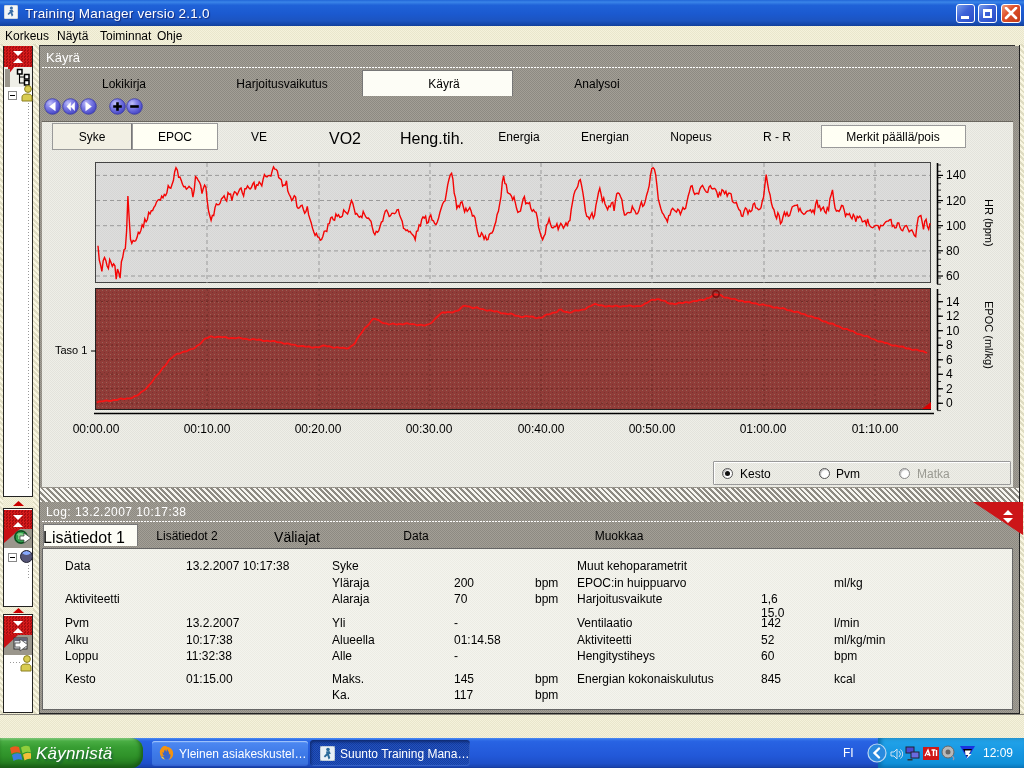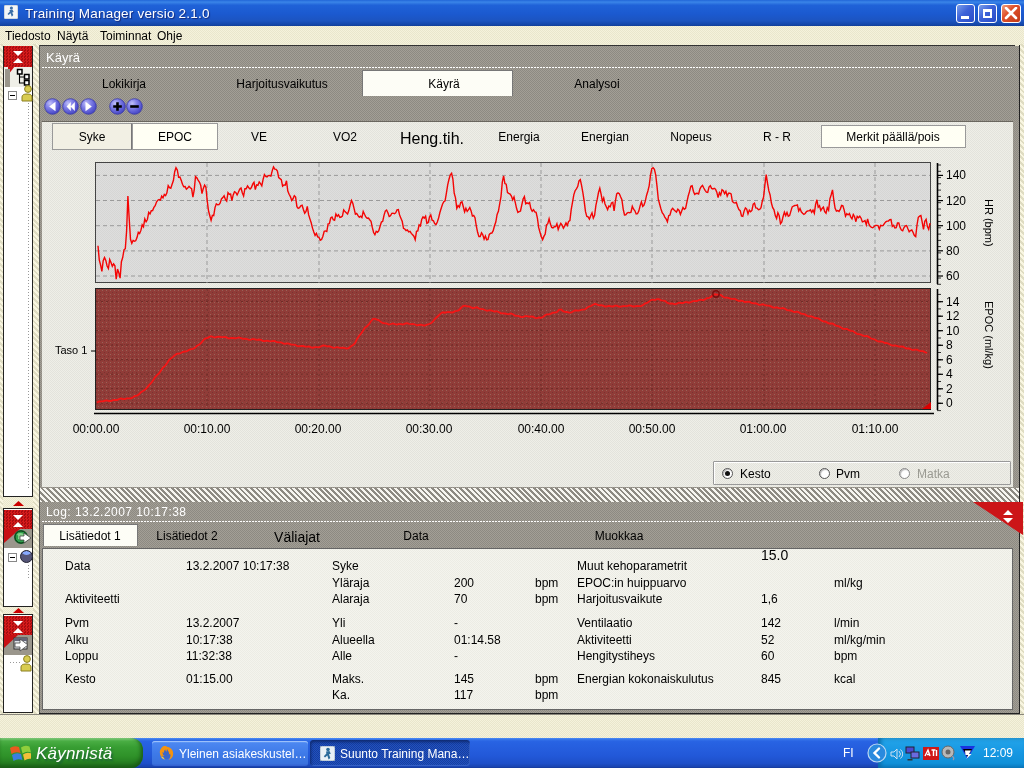--- a/index.html
+++ b/index.html
@@ -23,21 +23,21 @@
 <div class="txt b w" style="left:25px;top:6px;font-size:13.5px;text-shadow:1px 1px 1px #1038;letter-spacing:0.2px">Training Manager versio 2.1.0</div>
 <div class="a" style="left:956px;top:4px;width:19px;height:19px;border-radius:3px;border:1px solid #fff;background:linear-gradient(135deg,#7a9eea,#3d62d8 45%,#2a4cc8)"></div>
 <div class="a" style="left:961px;top:16px;width:8px;height:3px;background:#fff"></div>
 <div class="a" style="left:978px;top:4px;width:19px;height:19px;border-radius:3px;border:1px solid #fff;background:linear-gradient(135deg,#7a9eea,#3d62d8 45%,#2a4cc8)"></div>
 <div class="a" style="left:983px;top:9px;width:9px;height:9px;border:2px solid #fff;border-top-width:3px"></div>
 <div class="a" style="left:1001px;top:4px;width:20px;height:19px;border-radius:3px;border:1px solid #fff;background:linear-gradient(135deg,#f0a080,#e0502a 40%,#c03a18)"></div>
 <svg class="a" style="left:1004px;top:7px" width="14" height="13" viewBox="0 0 14 13">
     <path d="M2 1 L12 11 M12 1 L2 11" stroke="#fff" stroke-width="2.6" stroke-linecap="round"></path>
   </svg>
 <div class="a dith-beige" style="left:0;top:26px;width:1024px;height:18px"></div>
-<div class="txt" style="left:5px;top:29px;font-size:12px">Tiedosto</div>
+<div class="txt" style="left:5px;top:29px;font-size:12px">Korkeus</div>
 <div class="txt" style="left:57px;top:29px;font-size:12px">Näytä</div>
 <div class="txt" style="left:100px;top:29px;font-size:12px">Toiminnat</div>
 <div class="txt" style="left:157px;top:29px;font-size:12px">Ohje</div>
 <div class="a dith-beige" style="left:0;top:44px;width:1024px;height:694px"></div>
 <div class="a" style="left:0;top:44px;width:3px;height:671px;background:repeating-linear-gradient(45deg,#f8f5e0 0 2px,#dfdcc2 2px 4px)"></div>
 <div class="a" style="left:33px;top:44px;width:6px;height:671px;background:repeating-linear-gradient(45deg,#f8f5e0 0 2px,#dfdcc2 2px 4px)"></div>
 <div class="a" style="left:1020px;top:44px;width:4px;height:671px;background:repeating-linear-gradient(45deg,#f8f5e0 0 2px,#dfdcc2 2px 4px)"></div>
 <div class="a" style="left:3px;top:46px;width:30px;height:451px;background:#fff;border:1px solid #222"></div>
 <div class="a" style="left:4px;top:46px;width:28px;height:21px;background:#c81014;background-image:repeating-conic-gradient(#d51b1b 0% 25%, #a80d10 0% 50%);background-size:3px 3px"></div>
 <svg class="a" style="left:11px;top:49px" width="14" height="16" viewBox="0 0 14 16">
@@ -150,21 +150,21 @@
     <circle cx="8.5" cy="8.5" r="7.8" fill="url(#nb)" stroke="#3838a8" stroke-width="0.8"></circle>
     <path d="M4.2 8.5 h8.6" stroke="#000" stroke-width="2.6"></path>
   </svg>
 <div class="a dith-lite" style="left:42px;top:122px;width:971px;height:365px"></div>
 <div class="a" style="left:42px;top:121px;width:971px;height:1px;background:#6a675f"></div>
 <div class="a" style="left:52px;top:123px;width:80px;height:27px;background:#f2f0e4;border:1px solid #999;border-right:1px solid #777"></div>
 <div class="a" style="left:132px;top:123px;width:86px;height:27px;background:#fffff4;border:1px solid #999"></div>
 <div class="txt c" style="left:92px;top:130px;font-size:12px">Syke</div>
 <div class="txt c" style="left:175px;top:130px;font-size:12px">EPOC</div>
 <div class="txt c" style="left:259px;top:130px;font-size:12px">VE</div>
-<div class="txt c" style="left:345px;top:130px;font-size:12px">VO2</div>
+<div class="txt c" style="left:345px;top:130px;font-size:16px">VO2</div>
 <div class="txt c" style="left:432px;top:130px;font-size:16px">Heng.tih.</div>
 <div class="txt c" style="left:519px;top:130px;font-size:12px">Energia</div>
 <div class="txt c" style="left:605px;top:130px;font-size:12px">Energian</div>
 <div class="txt c" style="left:691px;top:130px;font-size:12px">Nopeus</div>
 <div class="txt c" style="left:777px;top:130px;font-size:12px">R - R</div>
 <div class="a" style="left:821px;top:125px;width:145px;height:23px;background:#fffff4;border:1px solid #999"></div>
 <div class="txt c" style="left:893px;top:130px;font-size:12px">Merkit päällä/pois</div>
 <svg class="a" style="left:0;top:0" width="1024" height="768" viewBox="0 0 1024 768">
 <defs>
       <pattern id="hrp" width="2" height="2" patternUnits="userSpaceOnUse">
@@ -297,39 +297,39 @@
 <div class="a" style="left:725px;top:471px;width:5px;height:5px;border-radius:50%;background:#111"></div>
 <div class="txt" style="left:740px;top:467px;font-size:12px">Kesto</div>
 <div class="a" style="left:819px;top:468px;width:11px;height:11px;border-radius:50%;background:#fff;border:1px solid #555;box-shadow:inset 1px 1px 1px #bbb"></div>
 <div class="txt" style="left:836px;top:467px;font-size:12px">Pvm</div>
 <div class="a" style="left:899px;top:468px;width:11px;height:11px;border-radius:50%;background:#fff;border:1px solid #888;box-shadow:inset 1px 1px 1px #bbb"></div>
 <div class="txt" style="left:917px;top:467px;font-size:12px;color:#9a9a92">Matka</div>
 <div class="a" style="left:40px;top:488px;width:979px;height:14px;background:repeating-linear-gradient(45deg,#f7f6f0 0 2px,#8d8a82 2px 4px)"></div>
 <div class="txt b w" style="left:46px;top:505px;font-size:12px;letter-spacing:0.45px">Log: 13.2.2007 10:17:38</div>
 <div class="a" style="left:42px;top:521px;width:970px;height:1px;background-image:linear-gradient(90deg,#fff 2px,transparent 2px);background-size:3px 1px"></div>
 <div class="a" style="left:43px;top:524px;width:95px;height:22px;background:#fdfdf6;border:1px solid #777;border-bottom:none"></div>
-<div class="txt c" style="left:90px;top:529px;font-size:12px">Lisätiedot 1</div>
+<div class="txt c" style="left:84px;top:529px;font-size:16px">Lisätiedot 1</div>
 <div class="txt c" style="left:187px;top:529px;font-size:12px">Lisätiedot 2</div>
 <div class="txt c" style="left:297px;top:529px;font-size:14px">Väliajat</div>
 <div class="txt c" style="left:416px;top:529px;font-size:12px">Data</div>
 <div class="txt c" style="left:619px;top:529px;font-size:12px">Muokkaa</div>
 <svg class="a" style="left:973px;top:502px" width="50" height="33" viewBox="0 0 50 33">
     <path d="M0 0 H50 V33 Z" fill="#cc1518"></path>
     <path d="M30 13 h10 l-5 -5 z M30 16 h10 l-5 5 z" fill="#fff"></path>
   </svg>
 <div class="a" style="left:42px;top:548px;width:971px;height:162px;background:#f0f0ea;background-image:repeating-conic-gradient(#f4f4ee 0% 25%, #ecece4 0% 50%);background-size:2px 2px;border:1px solid #666"></div>
 <div class="txt b" style="left:65px;top:559px;font-size:12px">Data</div>
 <div class="txt" style="left:186px;top:559px;font-size:12px">13.2.2007 10:17:38</div>
 <div class="txt b" style="left:332px;top:559px;font-size:12px">Syke</div>
 <div class="txt b" style="left:577px;top:559px;font-size:12px">Muut kehoparametrit</div>
 <div class="txt b" style="left:332px;top:575.5px;font-size:12px">Yläraja</div>
 <div class="txt" style="left:454px;top:575.5px;font-size:12px">200</div>
 <div class="txt" style="left:535px;top:575.5px;font-size:12px">bpm</div>
 <div class="txt b" style="left:577px;top:575.5px;font-size:12px">EPOC:in huippuarvo</div>
-<div class="txt" style="left:761px;top:547px;font-size:14px">15.0</div>
+<div class="txt" style="left:761px;top:606px;font-size:12px">15.0</div>
 <div class="txt" style="left:834px;top:575.5px;font-size:12px">ml/kg</div>
 <div class="txt b" style="left:65px;top:592px;font-size:12px">Aktiviteetti</div>
 <div class="txt b" style="left:332px;top:592px;font-size:12px">Alaraja</div>
 <div class="txt" style="left:454px;top:592px;font-size:12px">70</div>
 <div class="txt" style="left:535px;top:592px;font-size:12px">bpm</div>
 <div class="txt b" style="left:577px;top:592px;font-size:12px">Harjoitusvaikute</div>
 <div class="txt" style="left:761px;top:592px;font-size:12px">1,6</div>
 <div class="txt b" style="left:65px;top:615.5px;font-size:12px">Pvm</div>
 <div class="txt" style="left:186px;top:615.5px;font-size:12px">13.2.2007</div>
 <div class="txt b" style="left:332px;top:615.5px;font-size:12px">Yli</div>

